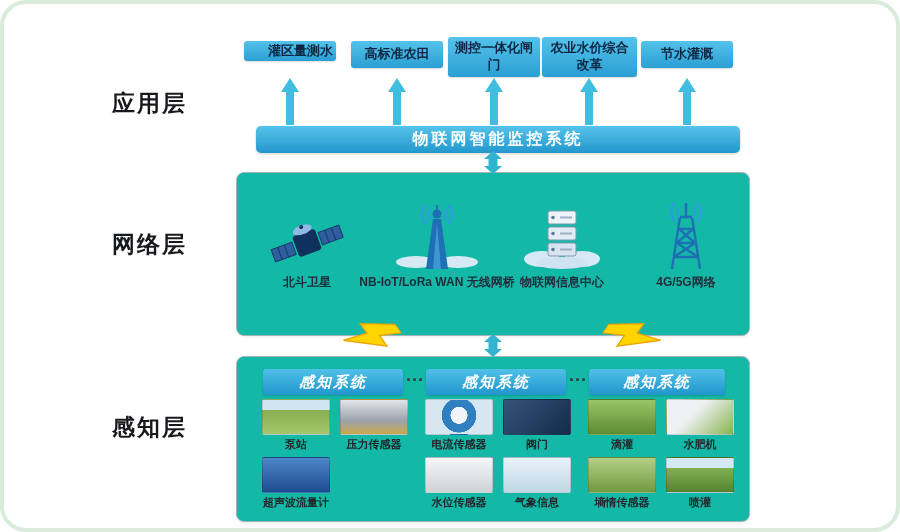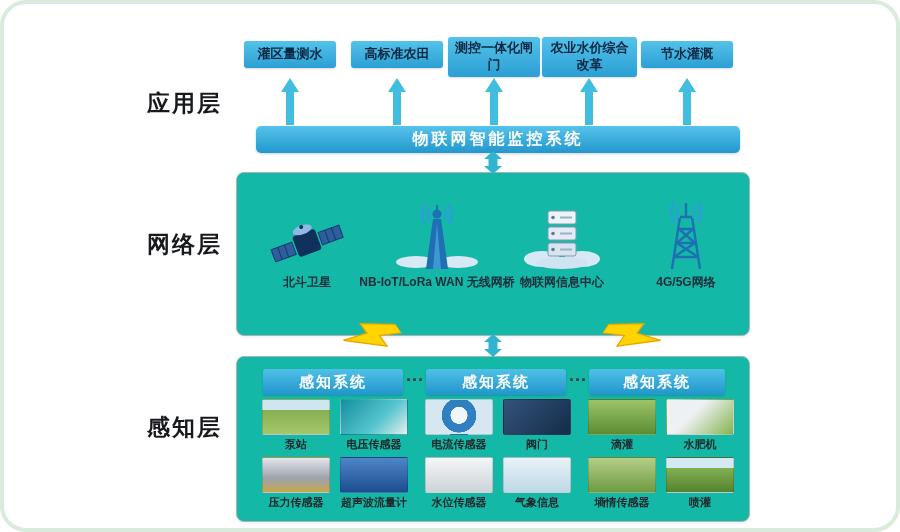--- a/index.html
+++ b/index.html
@@ -1,28 +1,28 @@
 <!DOCTYPE html>
 <html lang="zh"><head>
 <meta charset="utf-8">
 <style>
   html,body{margin:0;padding:0;width:900px;height:532px;background:#ffffff;}
   .page{position:relative;width:900px;height:532px;background:#ffffff;border:4px solid #d9ecdc;
         border-radius:26px;box-sizing:border-box;overflow:hidden;
         font-family:"Liberation Sans","DejaVu Sans",sans-serif;}
   
-  .layer-label{position:absolute;left:108px;width:110px;text-align:right;
+  .layer-label{position:absolute;left:108px;width:110px;text-align:left;
                font-size:23px;font-weight:700;color:#17191d;letter-spacing:2px;}
   #lbl-app{top:84px;} #lbl-net{top:225px;} #lbl-per{top:408px;}
   
   .app-box{position:absolute;display:flex;align-items:center;justify-content:center;text-align:center;
            background:linear-gradient(180deg,#54c2ea,#2b9fd4);color:#0c2742;font-weight:700;
            font-size:13px;line-height:1.3;border-radius:3px;padding:2px 3px;box-sizing:border-box;
            box-shadow:0 1px 2px rgba(0,0,0,.15);}
-  #abox0{left:240px;top:37px;width:92px;height:27px;}
+  #abox0{left:240px;top:37px;width:92px;height:20px;justify-content:flex-end;}
   #abox1{left:347px;top:37px;width:92px;height:27px;}
   #abox2{left:444px;top:33px;width:92px;height:40px;}
   #abox3{left:538px;top:33px;width:95px;height:40px;}
   #abox4{left:637px;top:37px;width:92px;height:27px;}
   
   .up-arrow{position:absolute;top:74px;width:18px;height:47px;}
   #uarr0{left:277px;} #uarr1{left:384px;} #uarr2{left:481px;} #uarr3{left:576px;} #uarr4{left:674px;}
   
   .bar{position:absolute;left:252px;top:122px;width:484px;height:27px;
        background:linear-gradient(180deg,#55c3ea,#2397cd);border-radius:5px;color:#ffffff;
@@ -42,21 +42,21 @@
   #nn0{left:10px;width:120px;} #nn1{left:112px;width:176px;} #nn2{left:262px;width:126px;} #nn3{left:396px;width:106px;}
   .net-icon{height:74px;display:flex;align-items:flex-end;justify-content:center;}
   .node-label{margin-top:5px;font-size:12px;font-weight:700;color:#1d2c3a;white-space:nowrap;}
   
   .bolt{position:absolute;width:40px;height:52px;z-index:4;}
   #bolt-left{left:348px;top:306px;transform:rotate(55deg);}
   #bolt-right{left:608px;top:306px;transform:scaleX(-1) rotate(55deg);}
   
   .pheader{position:absolute;top:12px;height:26px;background:linear-gradient(180deg,#4fc0e8,#2196cc);
            border-radius:3px;color:#fff;font-weight:700;font-size:15px;display:flex;align-items:center;
-           justify-content:center;letter-spacing:2px;box-shadow:0 1px 2px rgba(0,0,0,.15);}
+           justify-content:center;letter-spacing:2px;box-shadow:0 1px 2px rgba(0,0,0,.15);font-style:italic;}
   #ph0{left:26px;width:140px;} #ph1{left:189px;width:140px;} #ph2{left:352px;width:136px;}
   .dots{position:absolute;top:13px;font-size:18px;font-weight:700;color:#3a3a3a;}
   #dots0{left:169px;} #dots1{left:332px;}
   
   .pgroup{position:absolute;top:42px;width:152px;display:grid;grid-template-columns:1fr 1fr;
           column-gap:4px;row-gap:5px;}
   #pg0{left:22px;} #pg1{left:185px;} #pg2{left:348px;}
   .pcell{display:flex;flex-direction:column;align-items:center;}
   .photo{width:68px;height:36px;border-radius:2px;border:1px solid rgba(0,0,0,.14);box-sizing:border-box;}
   .pcell-label{margin-top:2px;font-size:11px;font-weight:600;color:#23272b;white-space:nowrap;}
@@ -237,24 +237,20 @@
     <div class="pheader" id="ph2">
       <span>感知系统</span>
     </div>
 
     <div class="pgroup" id="pg0">
       <div class="pcell">
         <div class="photo ph-pump"></div>
         <div class="pcell-label">泵站</div>
       </div>
       <div class="pcell">
-        <div class="photo ph-voltage"></div>
-        <div class="pcell-label">电压传感器</div>
-      </div>
-      <div class="pcell">
         <div class="photo ph-pressure"></div>
         <div class="pcell-label">压力传感器</div>
       </div>
       <div class="pcell">
         <div class="photo ph-ultra"></div>
         <div class="pcell-label">超声波流量计</div>
       </div>
     </div>
 
     <div class="pgroup" id="pg2">

